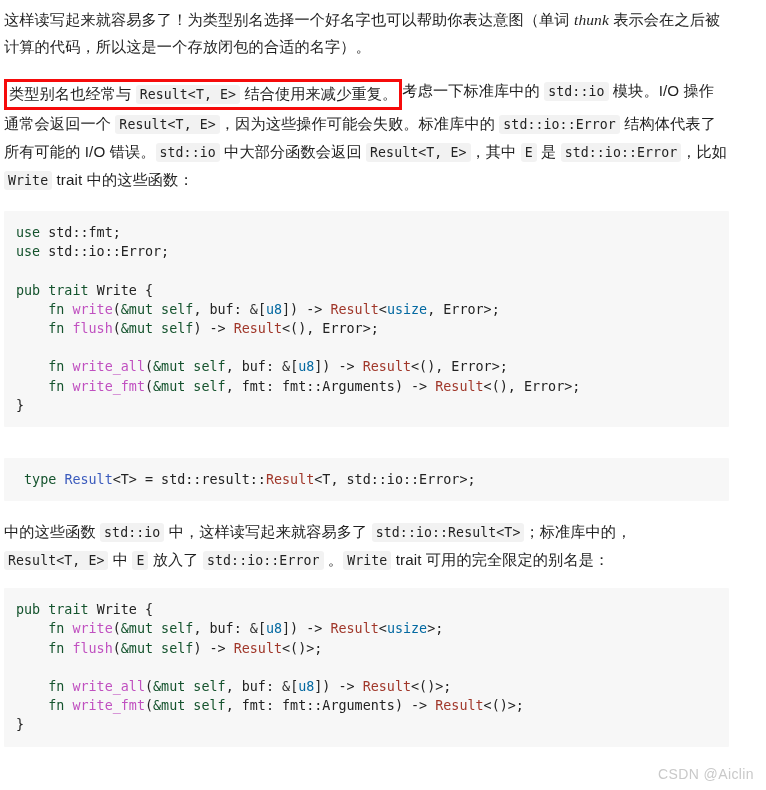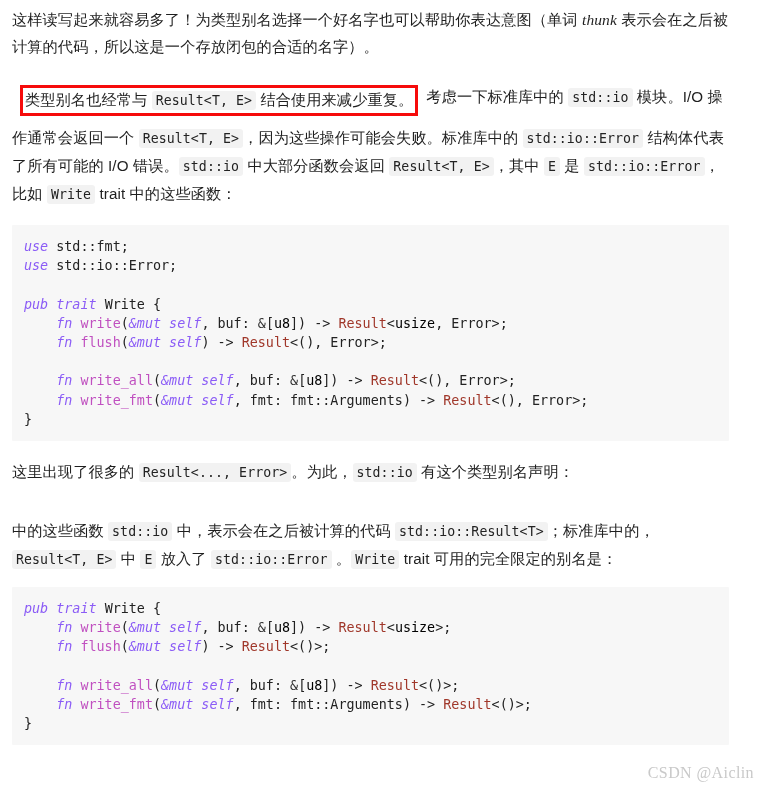--- a/index.html
+++ b/index.html
@@ -11,21 +11,21 @@
     width: 766px;
     height: 790px;
     font-family: "Liberation Sans", "DejaVu Sans", sans-serif;
     color: #1a1a1a;
     overflow: hidden;
     position: relative;
   }
   .page {
     width: 737px;
     box-sizing: border-box;
-    padding: 6px 8px 0 12px;
+    padding: 6px 8px 0 4px;
   }
   p.para {
     margin: 0;
     font-size: 15.2px;
     line-height: 27px;
     color: #1f1f1f;
     letter-spacing: 0.1px;
     word-break: break-word;
   }
   .spacer-lg { height: 17px; }
@@ -42,54 +42,54 @@
   }
   em.it {
     font-style: italic;
     font-family: "Liberation Serif", "DejaVu Serif", serif;
     font-size: 15.5px;
   }
   .hlbox {
     border: 3px solid #f60b0b;
     display: inline-block;
     padding: 0px 2px 1px 2px;
-    margin: 8px;
+    margin: 0;
     line-height: 23px;
     vertical-align: -3px;
     box-sizing: border-box;
   }
 
   pre.code {
     margin: 0;
     background: #f7f7f7;
     font-family: "DejaVu Sans Mono", "Liberation Mono", monospace;
     font-size: 13.4px;
     line-height: 19.2px;
     padding: 12px 10px 12px 12px;
     box-sizing: border-box;
     white-space: pre;
     overflow: hidden;
     color: #222222;
     border-radius: 1px;
   }
-  .k  { color: #8b5cf6; font-style: italic; }        
+  .k  { color: #14532d; }        
   .fn { color: #c050c0; }        
   .ty { color: #a0372a; }        
   .tyb{ color: #3b5bbd; }        
-  .pu { color: #000000; }        
+  .pu { color: #0369a1; }        
   .df { color: #222222; }        
   .op { color: #333333; }
 
   .watermark {
     position: absolute;
     right: 12px;
     bottom: 8px;
-    font-size: 16px;
+    font-size: 14px;
     color: #c9c9c9;
-    font-family: Liberation Serif, serif;
+    font-family: Liberation Sans, sans-serif;
     letter-spacing: 0.4px;
   }
 </style>
 </head>
 <body>
 
 <div class="page">
 
   <p class="para"><span>这样读写起来就容易多了！为类型别名选择一个好名字也可以帮助你表达意图（单词 </span><em class="it">thunk</em><span> 表示会在之后被计算的代码，所以这是一个存放闭包的合适的名字）。</span></p>
 
@@ -105,28 +105,28 @@
 <span class="k">pub trait</span> <span class="df">Write</span> {
     <span class="k">fn</span> <span class="fn">write</span>(<span class="k">&amp;mut self</span>, buf: <span class="op">&amp;</span>[<span class="pu">u8</span>]) -&gt; <span class="ty">Result</span>&lt;<span class="pu">usize</span>, Error&gt;;
     <span class="k">fn</span> <span class="fn">flush</span>(<span class="k">&amp;mut self</span>) -&gt; <span class="ty">Result</span>&lt;(), Error&gt;;
 
     <span class="k">fn</span> <span class="fn">write_all</span>(<span class="k">&amp;mut self</span>, buf: <span class="op">&amp;</span>[<span class="pu">u8</span>]) -&gt; <span class="ty">Result</span>&lt;(), Error&gt;;
     <span class="k">fn</span> <span class="fn">write_fmt</span>(<span class="k">&amp;mut self</span>, fmt: fmt::Arguments) -&gt; <span class="ty">Result</span>&lt;(), Error&gt;;
 }</pre>
 
   <div class="spacer-lg"></div>
 
-  <p class="para"><span>这里出现了很多的 </span><code class="ic">Result&lt;..., Error&gt;</code><span>。为此，</span><code class="ic">std::io</code><span> 有这个类型别名声明：</span></p>
 
   <div class="spacer-md"></div>
 
+  <pre class="code"> <span class="k">type</span> <span class="tyb">Result</span>&lt;T&gt; = std::result::<span class="ty">Result</span>&lt;T, std::io::Error&gt;;</pre>
 
   <div class="spacer-lg"></div>
 
-  <p class="para"><span>中的这些函数 </span><code class="ic">std::io</code><span> 中，表示会在之后被计算的代码 </span><code class="ic">std::io::Result&lt;T&gt;</code><span>；标准库中的，</span><code class="ic">Result&lt;T, E&gt;</code><span> 中 </span><code class="ic">E</code><span> 放入了 </span><code class="ic">std::io::Error</code><span> 。</span><code class="ic">Write</code><span> trait 可用的完全限定的别名是：</span></p>
+  <p class="para"><span>中的这些函数 </span><code class="ic">std::io</code><span> 中，这样读写起来就容易多了 </span><code class="ic">std::io::Result&lt;T&gt;</code><span>；标准库中的，</span><code class="ic">Result&lt;T, E&gt;</code><span> 中 </span><code class="ic">E</code><span> 放入了 </span><code class="ic">std::io::Error</code><span> 。</span><code class="ic">Write</code><span> trait 可用的完全限定的别名是：</span></p>
 
   <div class="spacer-md"></div>
 
   <pre class="code"><span class="k">pub trait</span> <span class="df">Write</span> {
     <span class="k">fn</span> <span class="fn">write</span>(<span class="k">&amp;mut self</span>, buf: <span class="op">&amp;</span>[<span class="pu">u8</span>]) -&gt; <span class="ty">Result</span>&lt;<span class="pu">usize</span>&gt;;
     <span class="k">fn</span> <span class="fn">flush</span>(<span class="k">&amp;mut self</span>) -&gt; <span class="ty">Result</span>&lt;()&gt;;
 
     <span class="k">fn</span> <span class="fn">write_all</span>(<span class="k">&amp;mut self</span>, buf: <span class="op">&amp;</span>[<span class="pu">u8</span>]) -&gt; <span class="ty">Result</span>&lt;()&gt;;
     <span class="k">fn</span> <span class="fn">write_fmt</span>(<span class="k">&amp;mut self</span>, fmt: fmt::Arguments) -&gt; <span class="ty">Result</span>&lt;()&gt;;
 }</pre>

